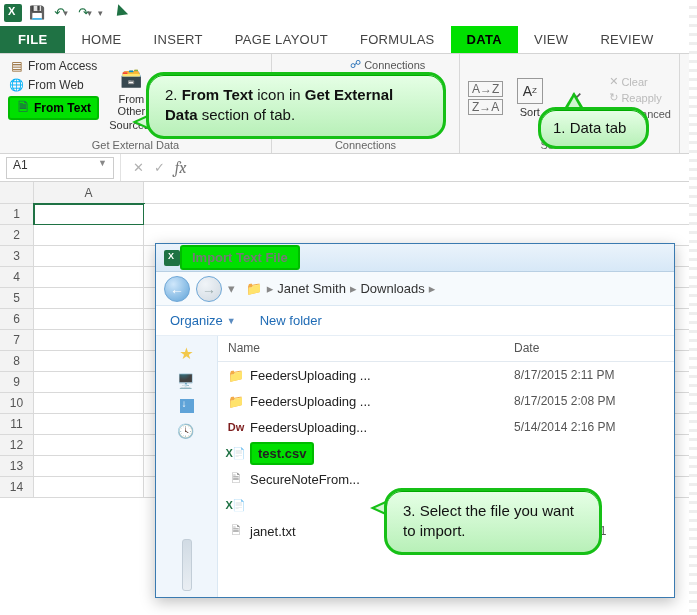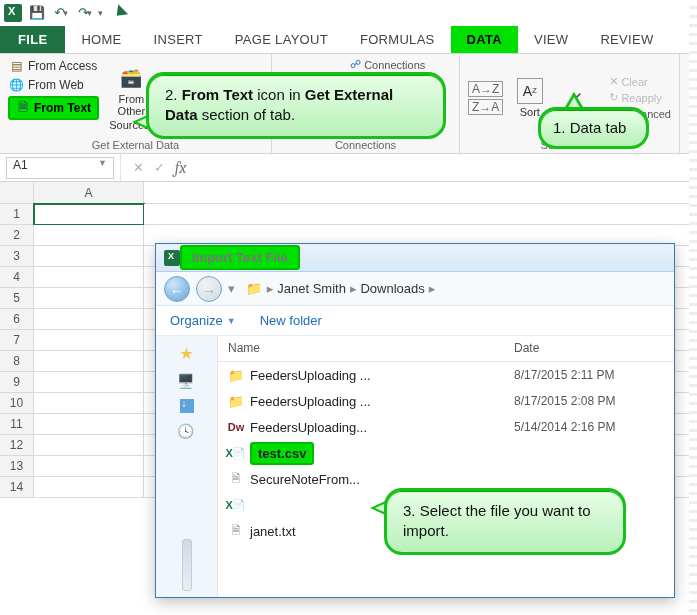--- a/index.html
+++ b/index.html
@@ -136,21 +136,21 @@
     position:absolute; left:132px; top:112px;
     border-top:10px solid transparent; border-bottom:10px solid transparent;
     border-right:22px solid #16c016;
   }
   #co2-tail-in {
     position:absolute; left:137px; top:114px;
     border-top:8px solid transparent; border-bottom:8px solid transparent;
     border-right:18px solid #d6f7d6;
   }
   
-  #co3 { left:384px; top:488px; width:242px;}
+  #co3 { left:384px; top:488px; width:218px;}
   #co3-tail-out {
     position:absolute; left:370px; top:498px;
     border-top:10px solid transparent; border-bottom:10px solid transparent;
     border-right:22px solid #16c016;
   }
   #co3-tail-in {
     position:absolute; left:375px; top:500px;
     border-top:8px solid transparent; border-bottom:8px solid transparent;
     border-right:18px solid #d6f7d6;
   }

